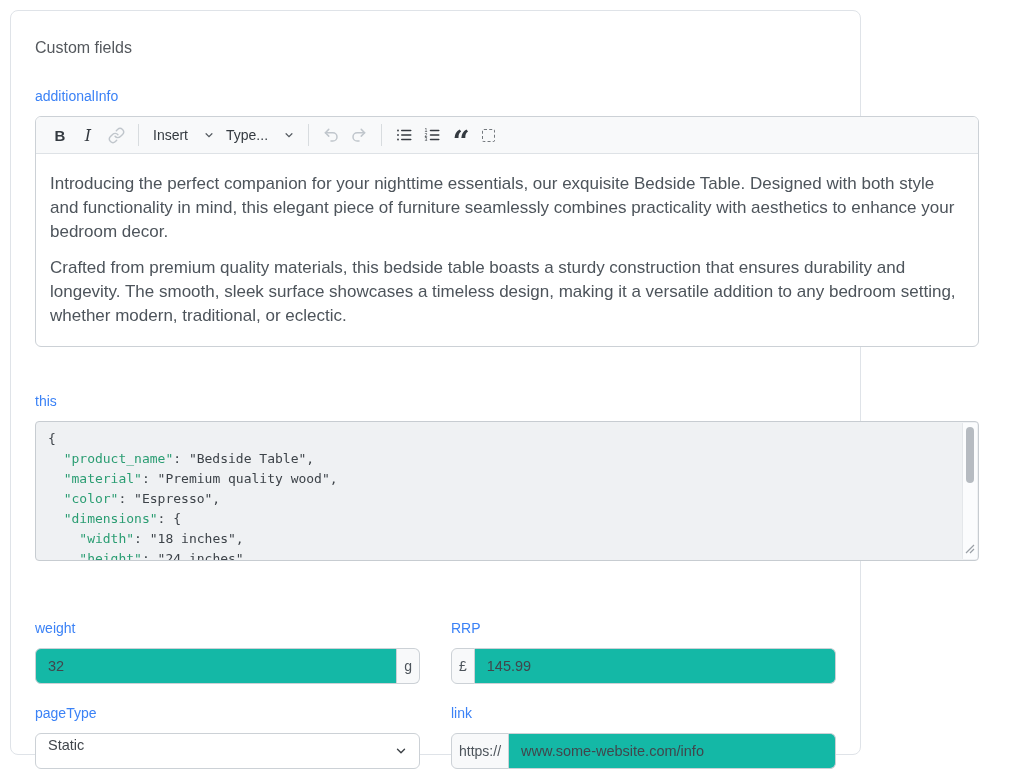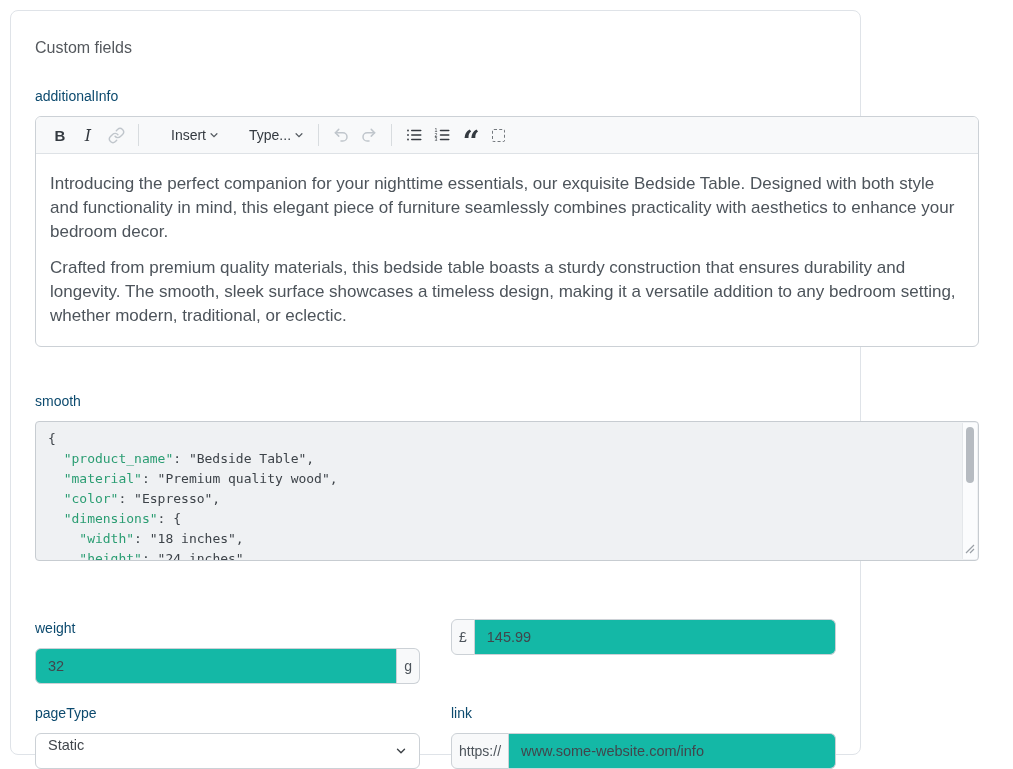--- a/index.html
+++ b/index.html
@@ -10,21 +10,21 @@
     position: absolute; left: 10px; top: 10px;
     width: 851px; height: 745px;
     background: #ffffff;
     border: 1px solid #dfe3e8;
     border-radius: 8px;
     padding: 27px 24px 24px 24px;
   }
 
   .card-title { font-size: 16px; line-height: 20px; color: #54585d; font-weight: 400; margin-bottom: 29px; }
 
-  .field-label { font-size: 14px; line-height: 18px; color: #0c4a6e; margin-bottom: 11px; }
+  .field-label { font-size: 14px; line-height: 18px; color: #3b82f6; margin-bottom: 11px; }
 
   
   .rte {
     width: 944px;
     border: 1px solid #ccd1d6;
     border-radius: 6px;
     overflow: hidden;
     margin-bottom: 45px;
     background: #fff;
   }
@@ -40,21 +40,21 @@
     display: inline-flex; align-items: center; justify-content: center;
     background: transparent; border: none; border-radius: 4px;
     color: #343a40; cursor: pointer; font-family: inherit;
     padding: 0 4px;
   }
   .tbtn.disabled { color: #c0c6cc; }
   .tbtn svg { display: block; }
   .tb-sep { width: 1px; height: 22px; background: #d8dcdf; margin: 0 8px; flex: 0 0 auto; }
   .tb-bold { font-weight: 700; font-size: 15px; }
   .tb-italic { font-family: "DejaVu Serif", "Liberation Serif", serif; font-style: italic; font-size: 16px; }
-  .tb-dd { font-size: 14px; color: #343a40; gap: 3px; padding: 0 6px; margin-left: 18px; }
+  .tb-dd { font-size: 14px; color: #343a40; gap: 16px; padding: 0 6px; }
   .tb-quote { font-family: "DejaVu Serif", "Liberation Serif", serif; font-size: 30px; line-height: 10px; font-weight: 700; padding-top: 14px; letter-spacing: -2px; }
   .tb-dashed { width: 13px; height: 13px; border: 1.6px dashed #73787d; border-radius: 2px; }
 
   .rte-content { padding: 6px 14px; min-height: 165px; }
   .rte-content p { font-size: 17px; line-height: 24px; color: #4d545b; margin: 12px 0; }
 
   
   .codebox {
     position: relative;
     width: 944px; height: 140px;
@@ -200,21 +200,21 @@
       <button class="tbtn">
         <span class="tb-dashed"></span>
       </button>
     </div>
     <div class="rte-content">
       <p>Introducing the perfect companion for your nighttime essentials, our exquisite Bedside Table. Designed with both style and functionality in mind, this elegant piece of furniture seamlessly combines practicality with aesthetics to enhance your bedroom decor.</p>
       <p>Crafted from premium quality materials, this bedside table boasts a sturdy construction that ensures durability and longevity. The smooth, sleek surface showcases a timeless design, making it a versatile addition to any bedroom setting, whether modern, traditional, or eclectic.</p>
     </div>
   </div>
 
-  <div class="field-label">smooth</div>
+  <div class="field-label">this</div>
   <div class="codebox">
     <div class="code-lines" id="specs-lines"><div><span class="tok-p">{</span></div><div><span class="tok-p">  </span><span class="tok-k">"product_name"</span><span class="tok-p">: "Bedside Table",</span></div><div><span class="tok-p">  </span><span class="tok-k">"material"</span><span class="tok-p">: "Premium quality wood",</span></div><div><span class="tok-p">  </span><span class="tok-k">"color"</span><span class="tok-p">: "Espresso",</span></div><div><span class="tok-p">  </span><span class="tok-k">"dimensions"</span><span class="tok-p">: {</span></div><div><span class="tok-p">    </span><span class="tok-k">"width"</span><span class="tok-p">: "18 inches",</span></div><div><span class="tok-p">    </span><span class="tok-k">"height"</span><span class="tok-p">: "24 inches"</span></div></div>
     <div class="code-scrollbar">
       <div class="code-thumb"></div>
     </div>
     <div class="resize-grip">
       <svg width="10" height="10" viewBox="0 0 10 10">
           <path d="M9 1 1 9 M9 5 5 9" stroke="#9aa0a6" stroke-width="1.2" fill="none"></path>
         </svg>
     </div>
@@ -222,20 +222,21 @@
 
   <div class="row2">
     <div class="col">
       <div class="field-label">weight</div>
       <div class="igroup">
         <input class="tinput has-suffix" value="32" style="">
         <div class="addon suffix">g</div>
       </div>
     </div>
     <div class="col">
+      <div class="field-label">RRP</div>
       <div class="igroup">
         <div class="addon prefix">£</div>
         <input class="tinput has-prefix" value="145.99" style="">
       </div>
     </div>
   </div>
 
   <div class="row2">
     <div class="col">
       <div class="field-label">pageType</div>

